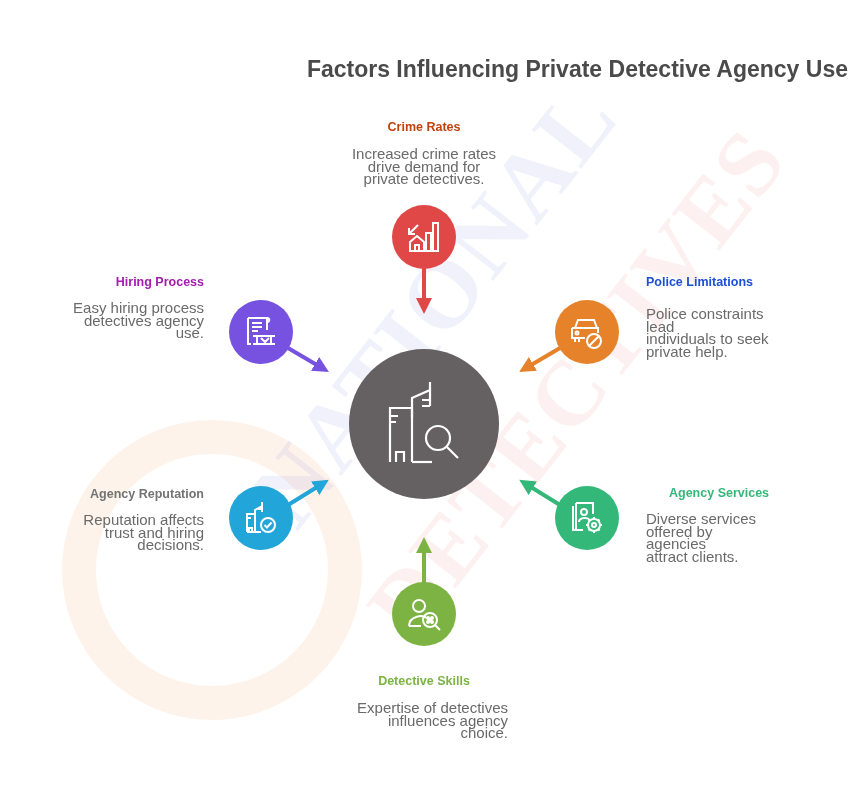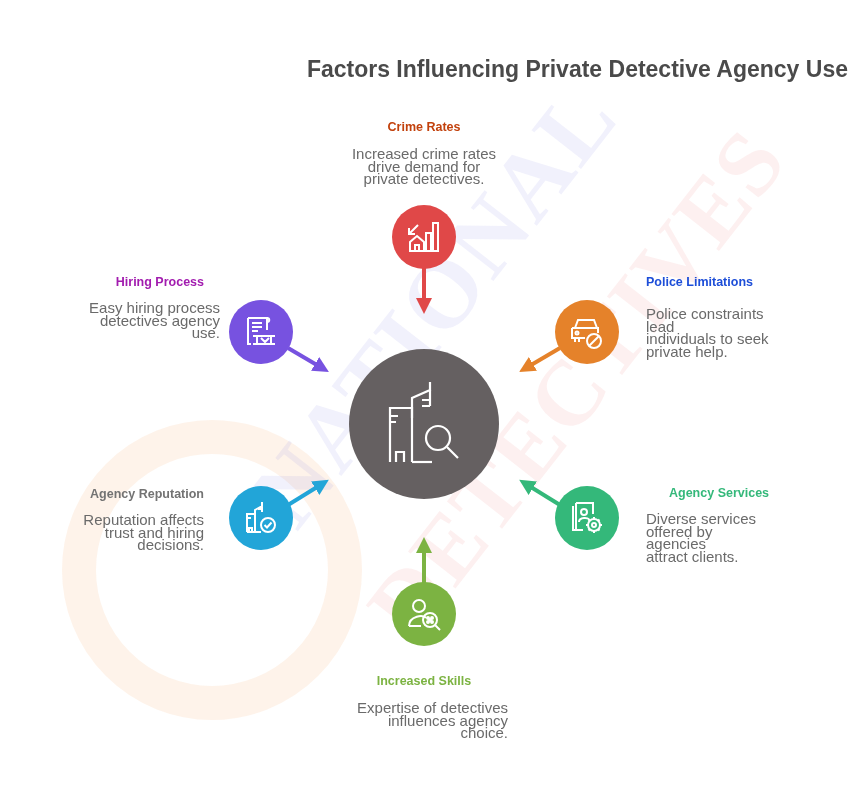--- a/index.html
+++ b/index.html
@@ -127,21 +127,21 @@
       <path d="M3 30 C3 20 18 18 20 22 M3 30 H15"></path>
     <circle cx="24" cy="24" r="7"></circle>
       <path d="M29 29 L34 34"></path>
     <circle cx="22" cy="22" r="1" fill="#fff"></circle>
       <circle cx="26" cy="22" r="1" fill="#fff"></circle>
       <circle cx="22" cy="26" r="1" fill="#fff"></circle>
       <circle cx="26" cy="26" r="1" fill="#fff"></circle>
       <circle cx="24" cy="24" r="1" fill="#fff"></circle>
   </svg>
 </div>
-<div class="label center" style="left:340px;width:168px;top:674px;color:#7cb342;">Increased Skills</div>
+<div class="label center" style="left:340px;width:168px;top:674px;color:#7cb342;">Detective Skills</div>
 <div class="desc center" style="left:340px;width:168px;top:702px;text-align:right;">
   <div>Expertise of detectives</div>
     <div>influences agency</div>
     <div>choice.</div>
 </div>
 
 <div class="label right" style="left:60px;width:144px;top:487px;color:#737373;">Agency Reputation</div>
 <div class="desc right" style="left:60px;width:144px;top:514px;">
   <div>Reputation affects</div>
     <div>trust and hiring</div>
@@ -153,21 +153,21 @@
       <path d="M4 18 H8"></path>
       <path d="M6 32 V28 H9 V32"></path>
     <path d="M12 18 V10 L19 6 V2 M19 6 V12 M15 9 H19"></path>
       <path d="M4 32 H18"></path>
     <circle cx="25" cy="25" r="7"></circle>
       <path d="M21.5 25 L24 27.5 L28.5 22.5"></path>
   </svg>
 </div>
 
 <div class="label right" style="left:60px;width:144px;top:275px;color:#a21caf;">Hiring Process</div>
-<div class="desc right" style="left:76px;width:144px;top:302px;">
+<div class="desc right" style="left:60px;width:144px;top:302px;">
   <div>Easy hiring process</div>
     <div>detectives agency</div>
     <div>use.</div>
 </div>
 <div class="node" style="left:229px;top:300px;background:#7752e0;">
   <svg width="36" height="36" viewBox="0 0 36 36" fill="none" stroke="#fff" stroke-width="2">
     <path d="M5 4 V30 H8"></path>
       <path d="M5 4 H24 V16"></path>
       <path d="M24 4 C27 4 27 8 24 8"></path>
     <path d="M9 9 H19 M9 13 H19 M9 17 H15"></path>

